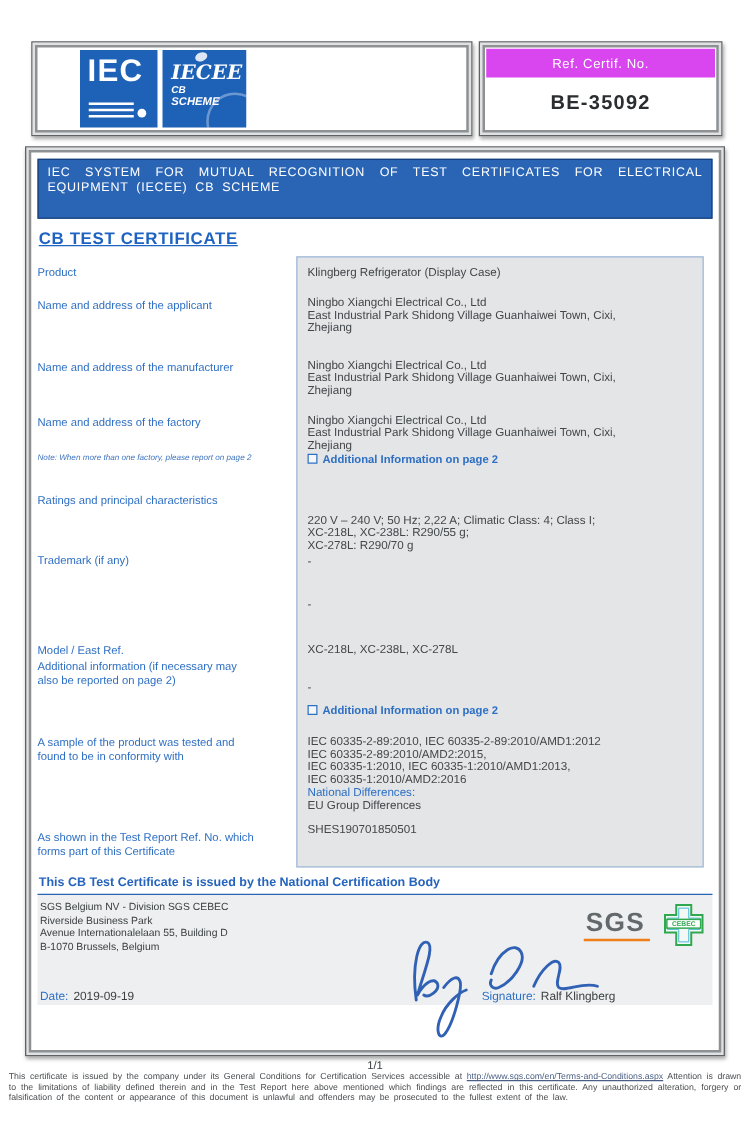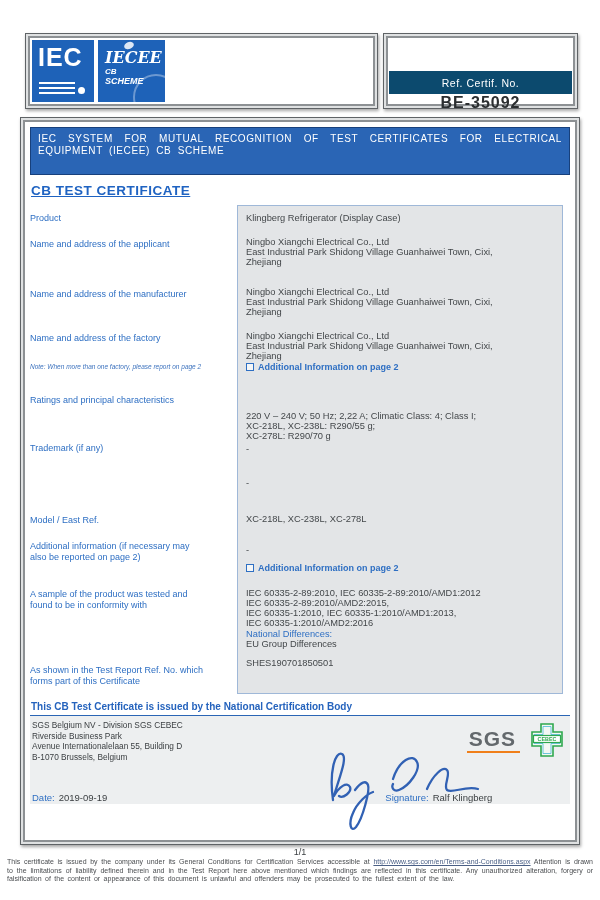--- a/index.html
+++ b/index.html
@@ -9,33 +9,33 @@
   
   .metal {
     background:#fff;
     border:1px solid #5f6366;
     box-shadow: inset 0 0 0 2px #dfe1e2, inset 0 0 0 4px #8d9194, 1px 2px 3px rgba(0,0,0,.35);
   }
 
   
   .top-area { position:absolute; top:33px; left:25px; width:553px; height:76px; display:flex; gap:5px; }
   .logo-panel { flex:1; padding:6px; display:flex; gap:4px; align-items:center; }
-  .iec-box { width:62px; height:62px; background:#1e62b8; color:#fff; padding:4px 6px; position:relative; }
+  .iec-box { width:62px; height:62px; background:#1e62b8; color:#fff; padding:4px 6px; position:relative;margin-left:32px; }
   .iec-text { font-size:25px; font-weight:700; letter-spacing:1px; line-height:26px; }
   .iec-lines { position:absolute; left:7px; bottom:8px; width:36px; }
   .iec-lines div { height:2.5px; background:#fff; margin-top:2.5px; }
   .iec-dot { position:absolute; right:9px; bottom:8px; width:7px; height:7px; border-radius:50%; background:#fff; }
   .iecee-box { width:67px; height:62px; background:#1e62b8; color:#fff; padding:5px 5px 4px 7px; position:relative; overflow:hidden; }
   .iecee-globe { position:absolute; right:-14px; bottom:-18px; width:46px; height:46px; border-radius:50%; border:2px solid rgba(255,255,255,.35); }
   .iecee-mouse { position:absolute; left:26px; top:2px; width:10px; height:7px; border-radius:50%; background:rgba(255,255,255,.85); transform:rotate(-20deg); }
   .iecee-t1 { font-family:"DejaVu Serif", serif; font-style:italic; font-weight:700; font-size:16px; line-height:18px; margin-top:4px; }
   .iecee-t2 { font-style:italic; font-weight:700; font-size:8px; line-height:9px; }
   .iecee-t3 { font-style:italic; font-weight:700; font-size:9px; line-height:10px; }
   .ref-panel { width:195px; padding:5px; display:flex; flex-direction:column; }
-  .ref-head { background:#0c4a6e; color:#fff; font-size:10.5px; text-align:center; padding:6px 0 5px; letter-spacing:.5px;margin-top:32px; }
+  .ref-head { background:#d946ef; color:#fff; font-size:10.5px; text-align:center; padding:6px 0 5px; letter-spacing:.5px; }
   .ref-val { flex:1; display:flex; align-items:center; justify-content:center; color:#2b2e30; font-weight:700; font-size:16px; letter-spacing:1px; }
 
   
   .main-frame { position:absolute; top:117px; left:20px; width:560px; height:728px; padding:9px; }
   .banner { background:#2a65b5; border:1px solid #17407c; color:#fff; height:48px; padding:5px 7px; font-size:10px; line-height:12px; text-align:justify; letter-spacing:.6px; word-spacing:3px; }
   .cert-title { margin:8px 0 0 1px; color:#1f63c2; font-weight:700; font-size:13.5px; text-decoration:underline; letter-spacing:.5px; }
 
   .fields { position:relative; margin-top:7px; height:492px; }
   .value-box { position:absolute; left:207px; right:7px; top:0; height:489px; background:#e3e5e7; border:1px solid #9fb8d8; }
   .lbl { position:absolute; left:0; width:175px; color:#2e6fc3; font-size:9px; line-height:11px; }
@@ -101,21 +101,21 @@
       <div class="value-box"></div>
 
       <div class="lbl" style="top:8px">Product</div>
       <div class="lbl" style="top:34px">Name and address of the applicant</div>
       <div class="lbl" style="top:84px">Name and address of the manufacturer</div>
       <div class="lbl" style="top:128px">Name and address of the factory</div>
       <div class="note" style="top:158px">Note: When more than one factory, please report on page 2</div>
       <div class="lbl" style="top:190px">Ratings and principal characteristics</div>
       <div class="lbl" style="top:238px">Trademark (if any)</div>
       <div class="lbl" style="top:310px">Model / East Ref.</div>
-      <div class="lbl" style="top:336px">Additional information (if necessary may also be reported on page 2)</div>
+      <div class="lbl" style="top:323px">Additional information (if necessary may also be reported on page 2)</div>
       <div class="lbl" style="top:384px">A sample of the product was tested and found to be in conformity with</div>
       <div class="lbl" style="top:460px">As shown in the Test Report Ref. No. which forms part of this Certificate</div>
 
       <div class="val" style="top:8px">Klingberg Refrigerator (Display Case)</div>
       <div class="val" style="top:32px">Ningbo Xiangchi Electrical Co., Ltd
 East Industrial Park Shidong Village Guanhaiwei Town, Cixi,
 Zhejiang</div>
       <div class="val" style="top:82px">Ningbo Xiangchi Electrical Co., Ltd
 East Industrial Park Shidong Village Guanhaiwei Town, Cixi,
 Zhejiang</div>

